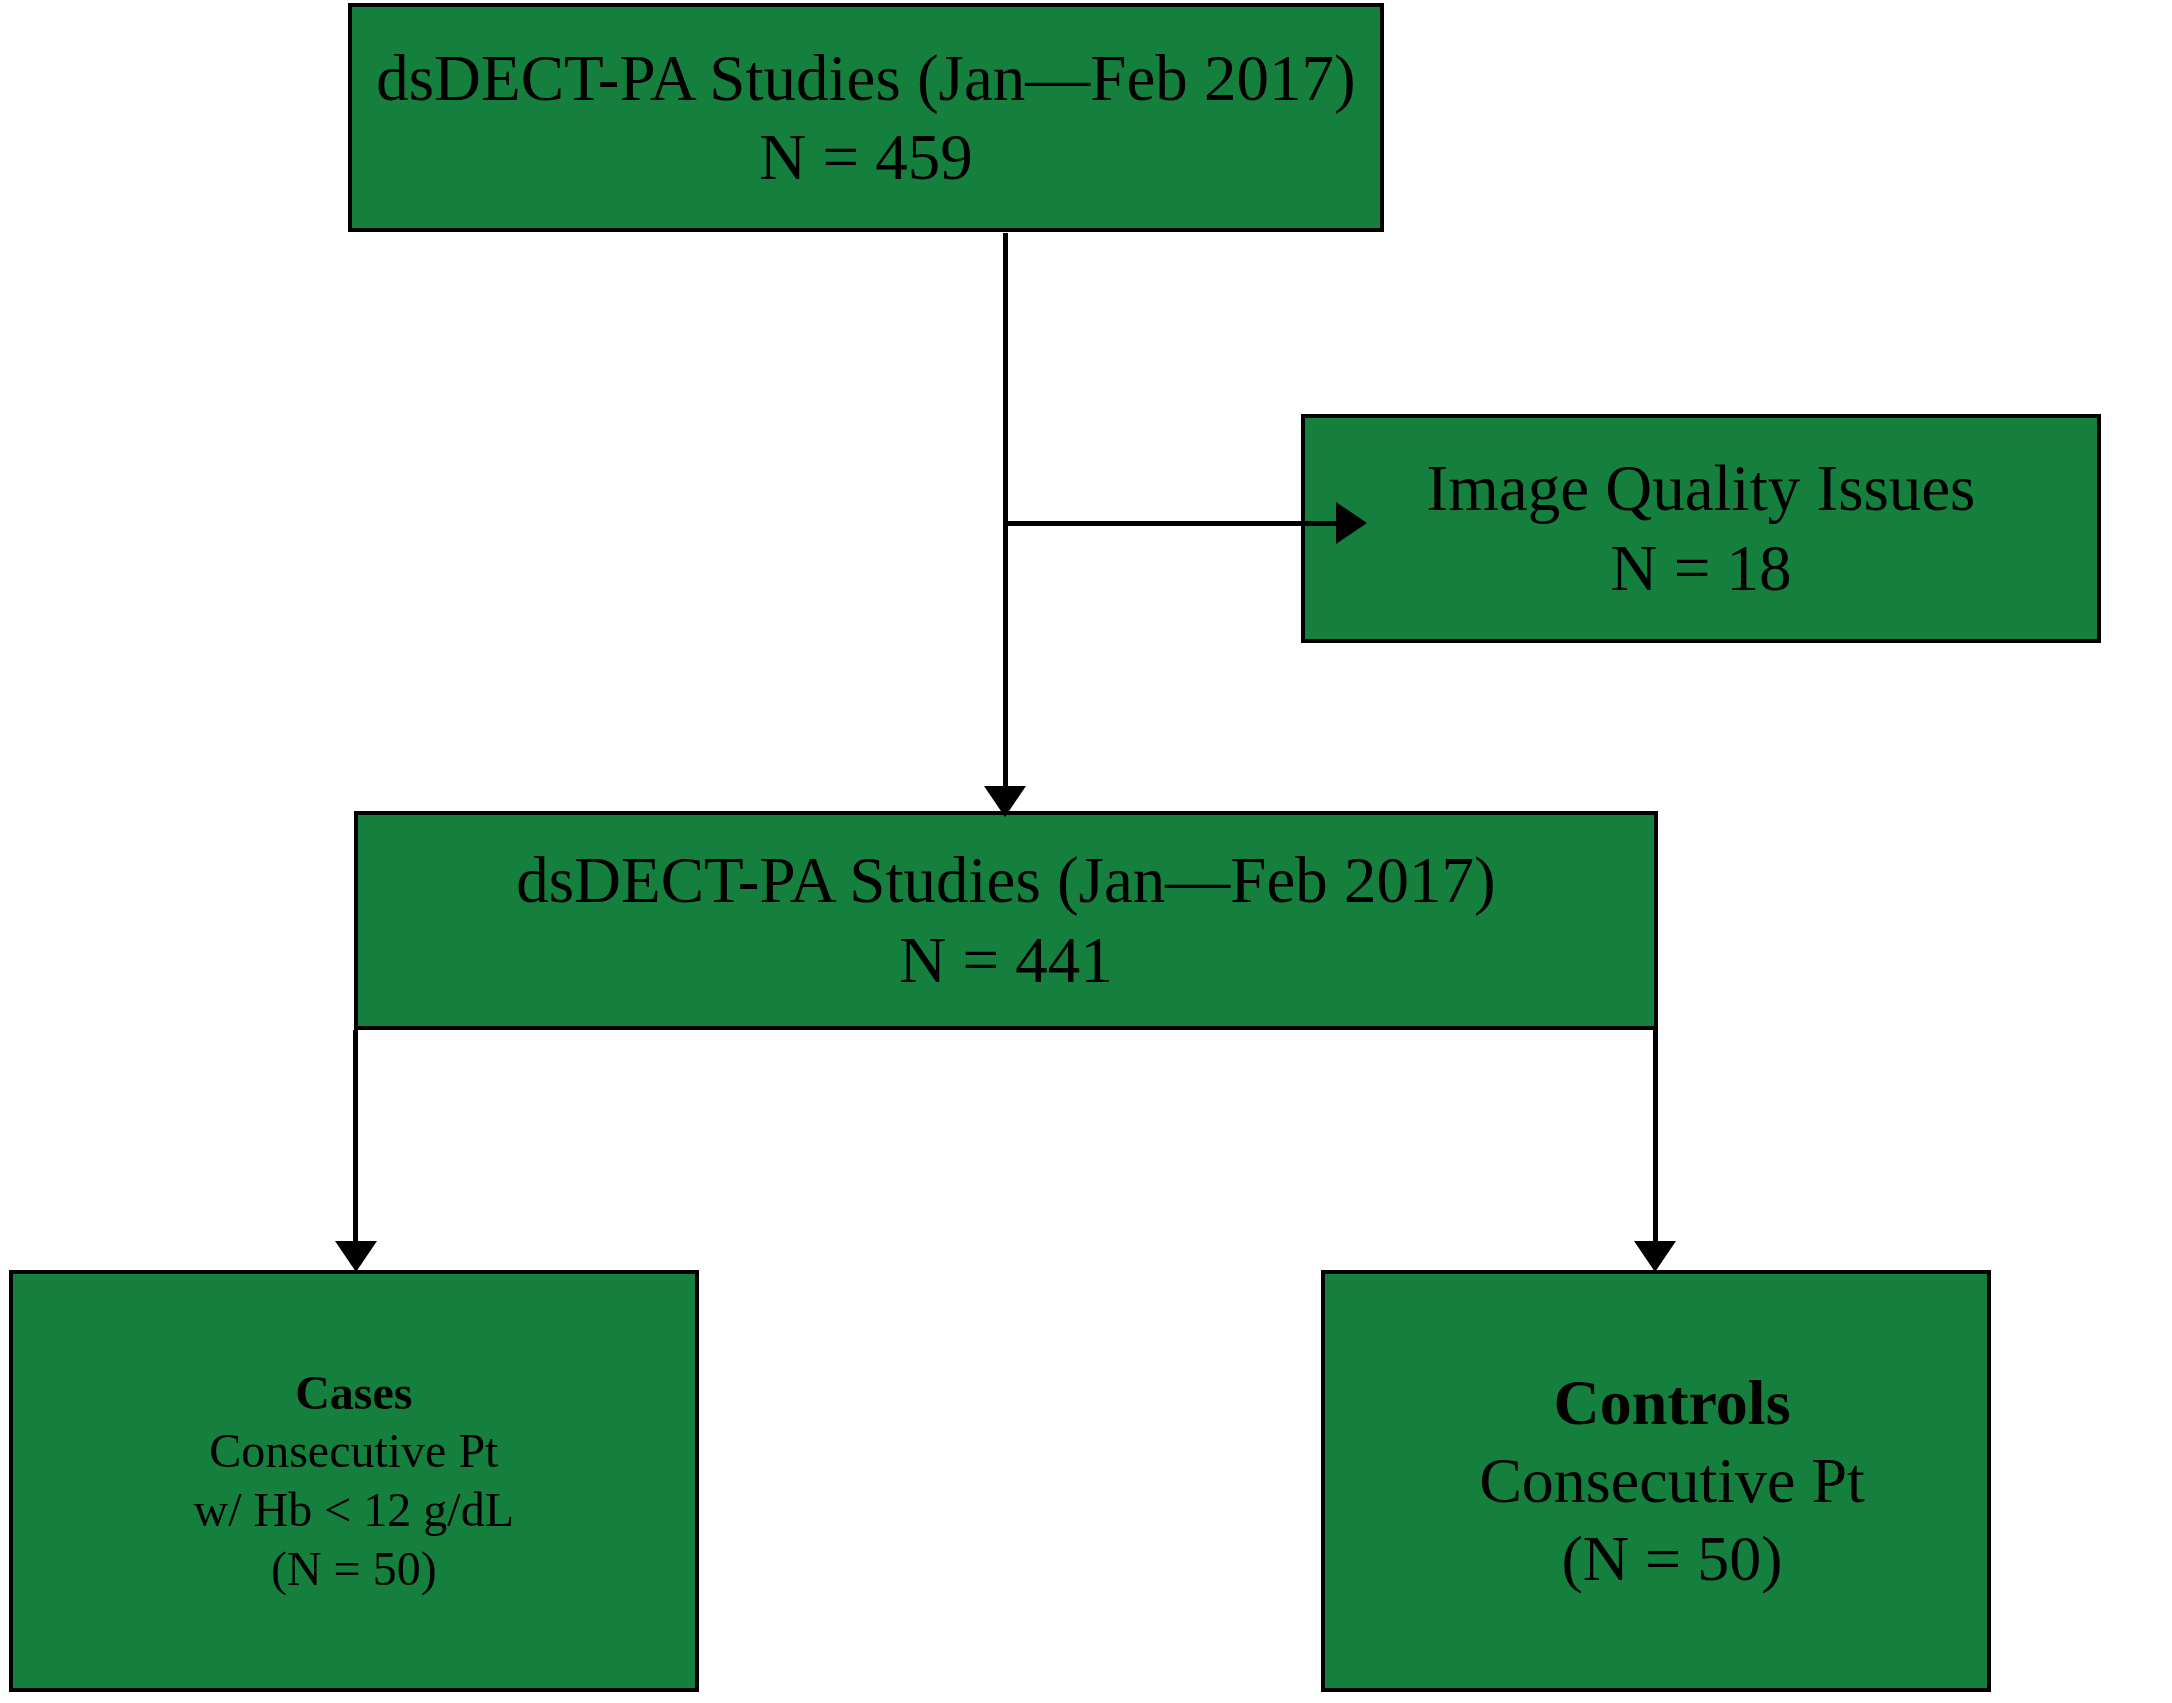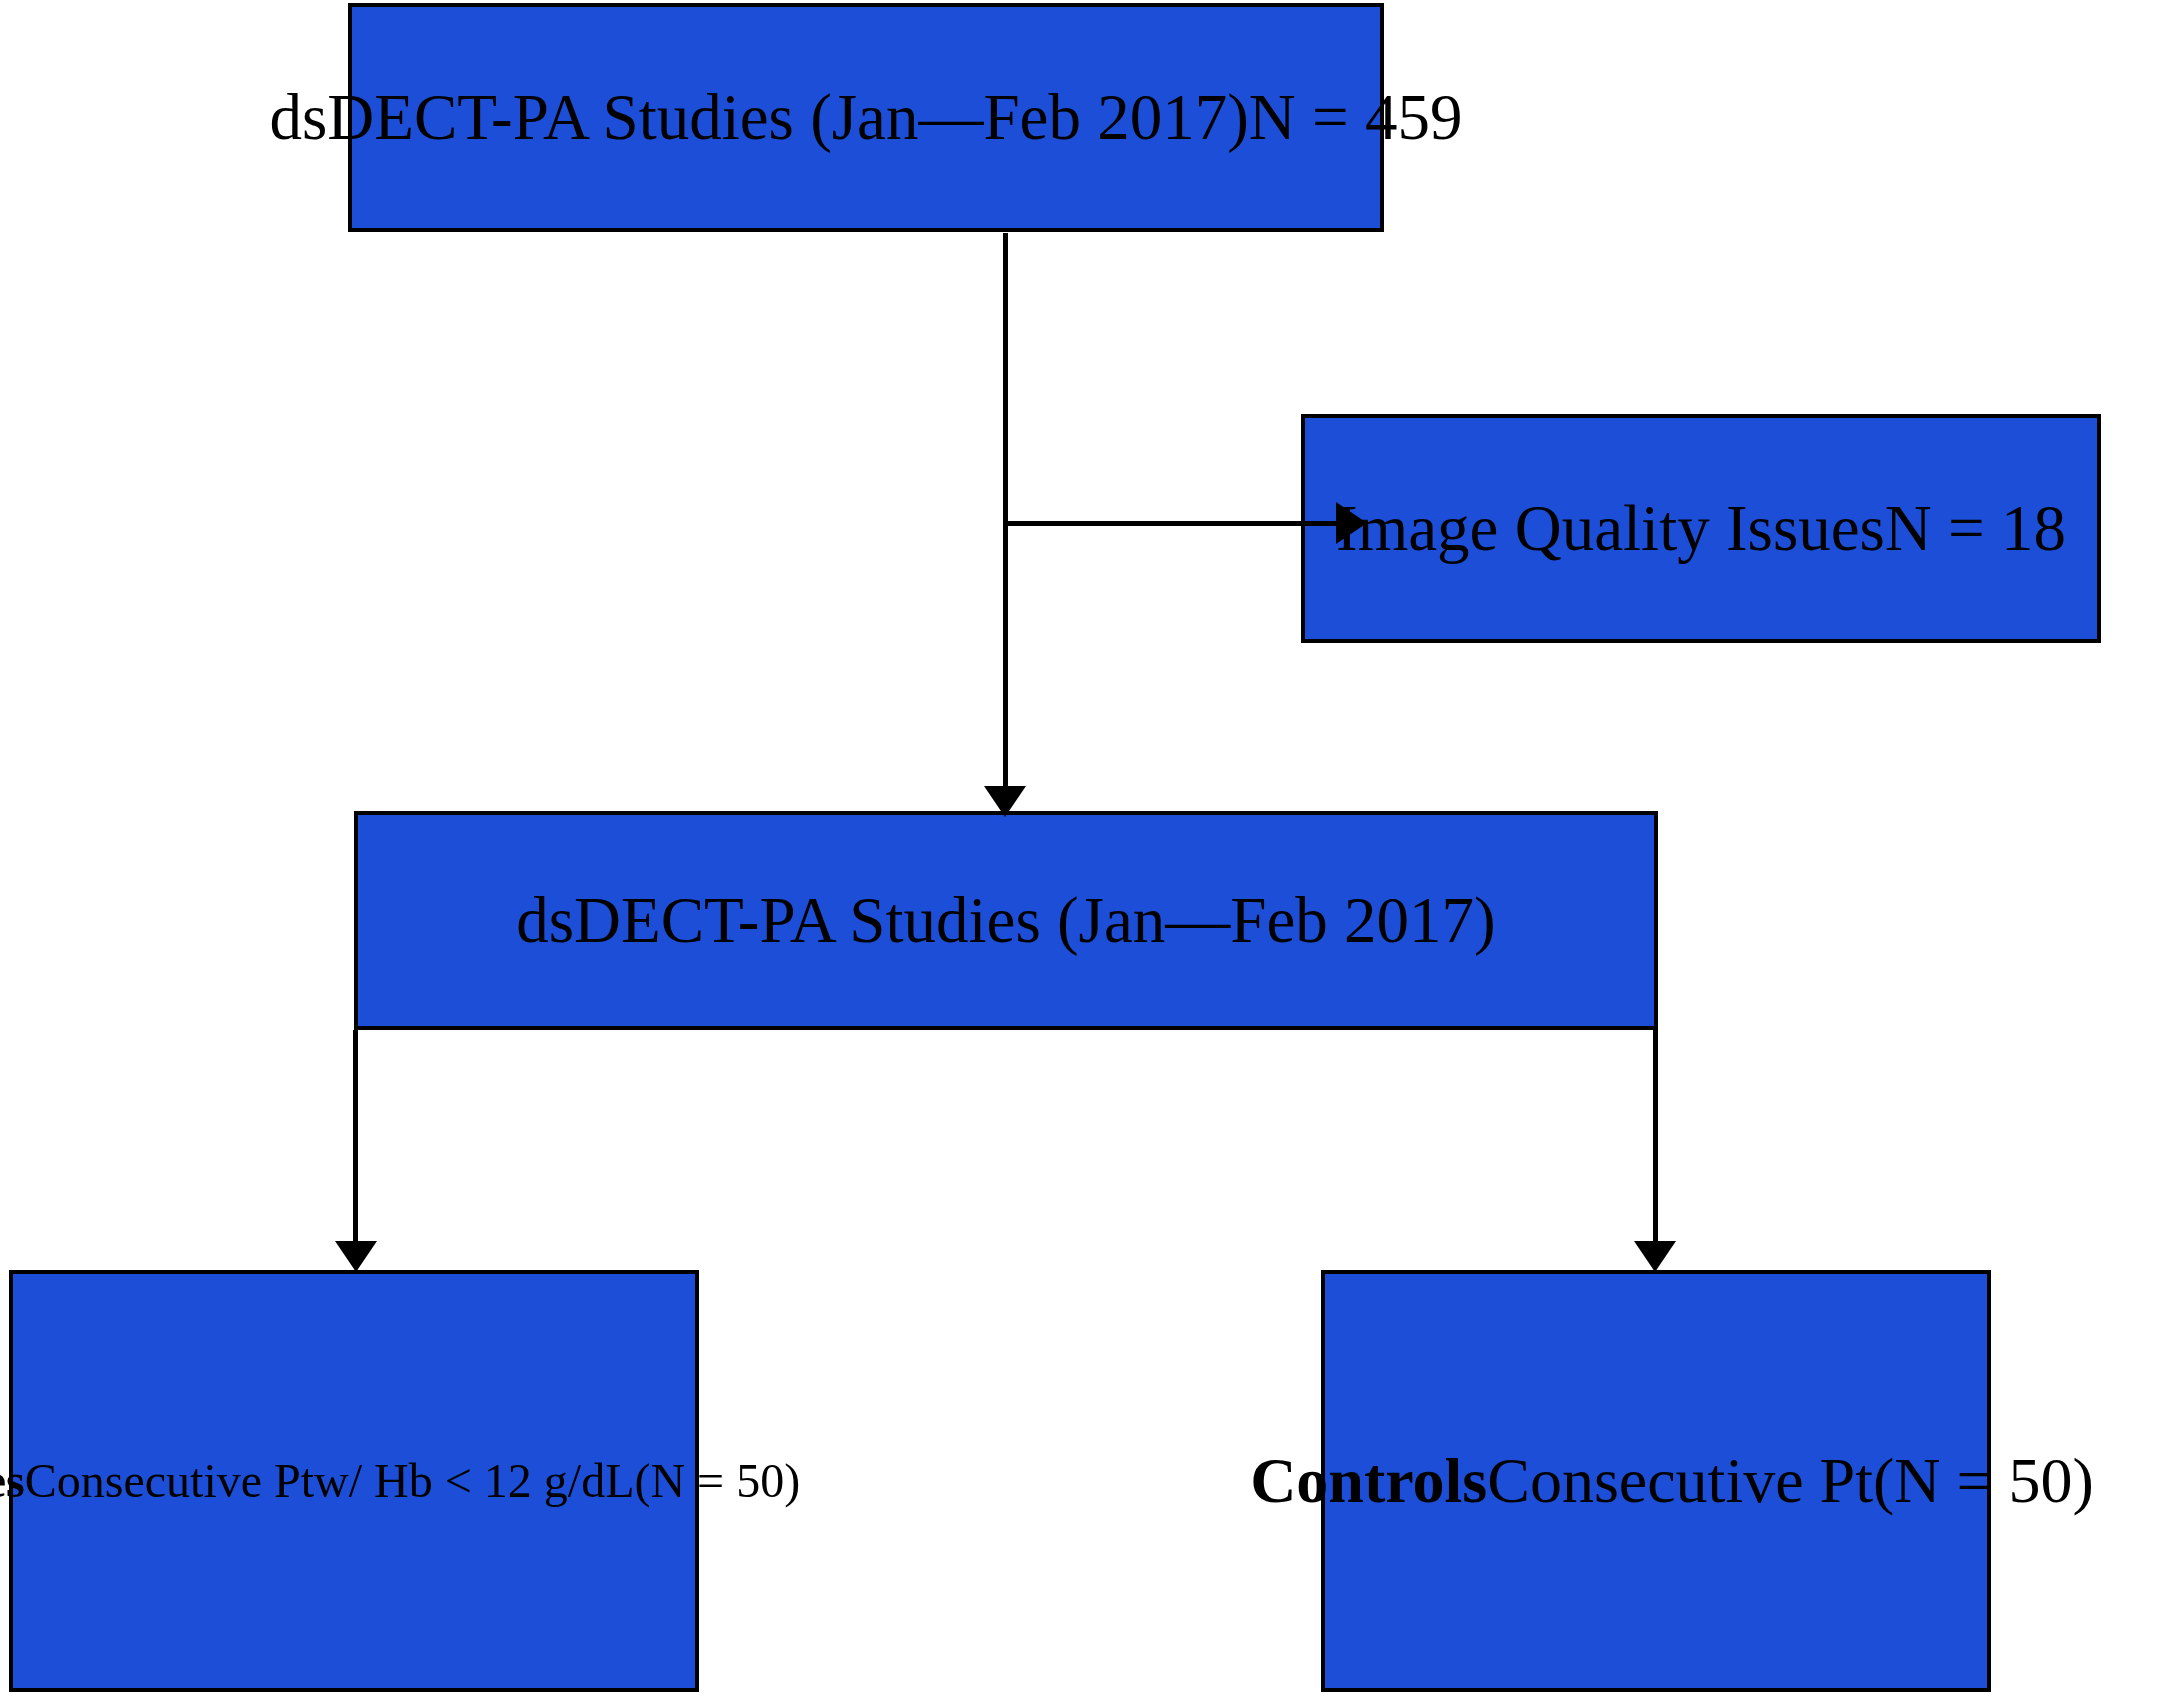--- a/index.html
+++ b/index.html
@@ -13,23 +13,23 @@
     height: 1703px;
     background: #ffffff;
     overflow: hidden;
     font-family: "Liberation Serif", "DejaVu Serif", serif;
     color: #000000;
   }
   .node {
     position: absolute;
     box-sizing: border-box;
     border: 4.1px solid #000000;
-    background: #1d4ed8;
+    background: #15803d;
     display: flex;
-    flex-direction: row;
+    flex-direction: column;
     align-items: center;
     justify-content: center;
     text-align: center;
     line-height: 1.22;
     color: #000000;
   }
   .node .line {
     display: block;
     white-space: nowrap;
   }
@@ -102,20 +102,21 @@
     <span class="line">N = 459</span>
   </div>
 
   <div class="node" id="node-image-quality-issues">
     <span class="line">Image Quality Issues</span>
     <span class="line">N = 18</span>
   </div>
 
   <div class="node" id="node-eligible-studies">
     <span class="line">dsDECT-PA Studies (Jan—Feb 2017)</span>
+    <span class="line">N = 441</span>
   </div>
 
   <div class="node" id="node-cases">
     <span class="line bold">Cases</span>
     <span class="line">Consecutive Pt</span>
     <span class="line">w/ Hb &lt; 12 g/dL</span>
     <span class="line">(N = 50)</span>
   </div>
 
   <div class="node" id="node-controls">

